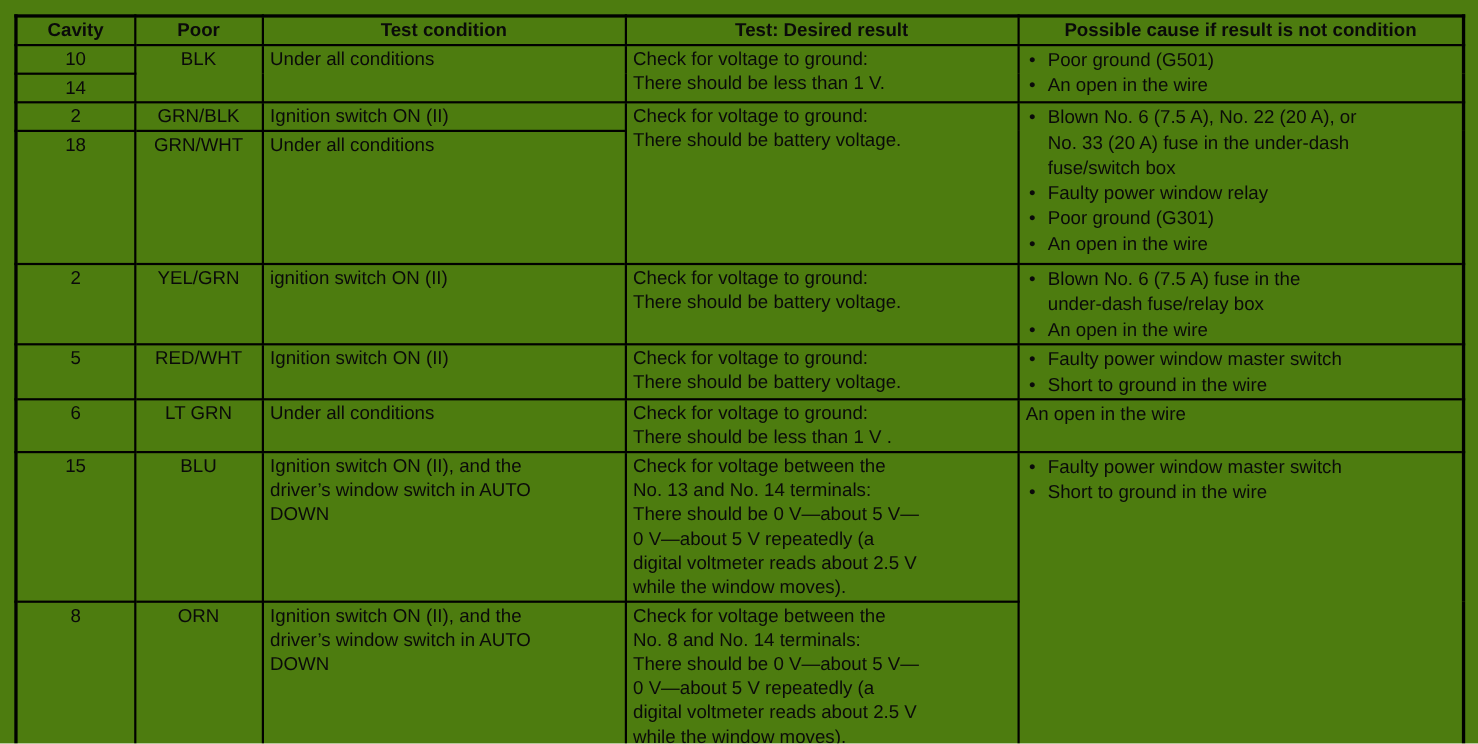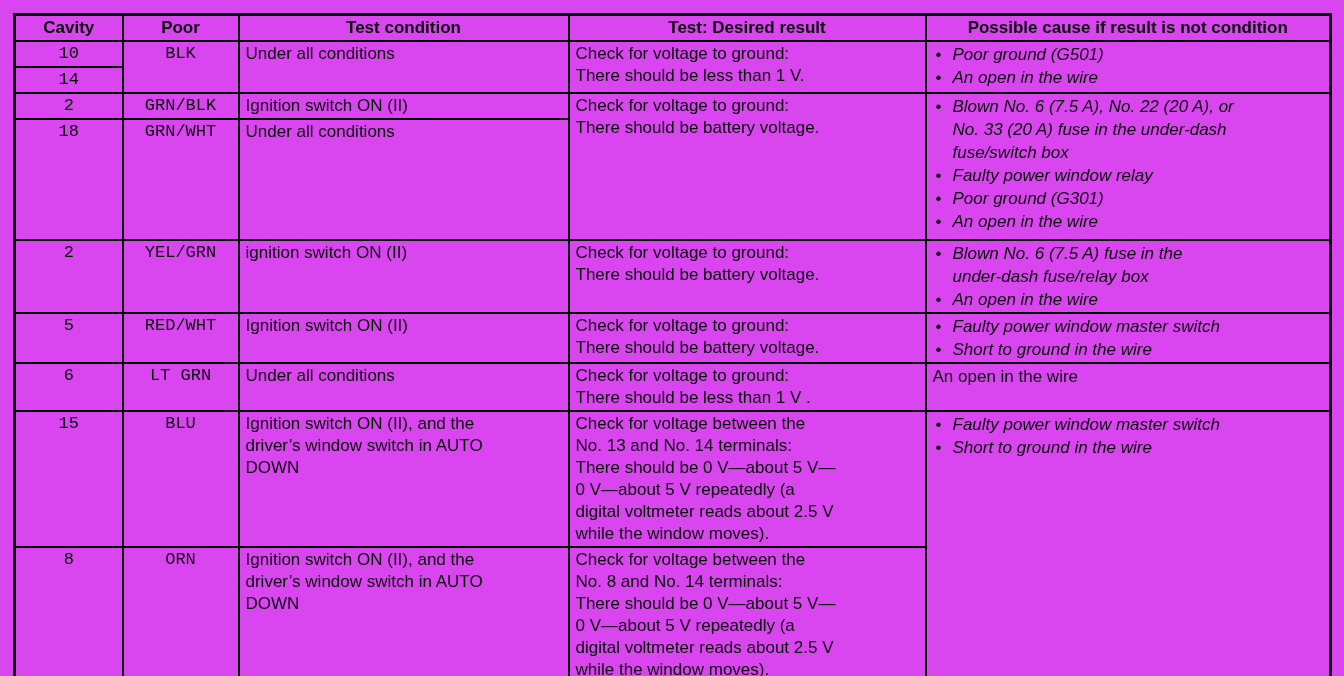--- a/index.html
+++ b/index.html
@@ -1,28 +1,28 @@
 <!DOCTYPE html>
 <html><head>
 <meta charset="utf-8">
 <style>
   html,body{margin:0;padding:0;background:#ffffff;}
-  .page{position:relative;width:1344px;height:676px;background:#d946ef;overflow:hidden;
+  .page{position:relative;width:1344px;height:676px;background:#4d7c0f;overflow:hidden;
         font-family:"Liberation Sans", sans-serif;color:#0a0a0a;}
   table.tt{position:absolute;left:13px;top:13px;border-collapse:collapse;table-layout:fixed;
            width:1316px;border:3px solid #000;}
   table.tt th, table.tt td{border:2px solid #000;vertical-align:top;overflow:hidden;
            font-size:17px;line-height:22px;padding:1px 6px;}
   th.hdr{font-weight:bold;text-align:center;padding:0 2px;line-height:20px;font-size:17px;}
-  td.center{text-align:center;font-family:Liberation Mono, monospace;}
+  td.center{text-align:center;}
   td.txt{text-align:left;}
   .line{white-space:nowrap;}
   .cause-item{position:relative;padding-left:20px;line-height:23px;}
   .cause-item::before{content:"\2022";position:absolute;left:3px;top:0;}
-  .cause-line{white-space:nowrap;line-height:23px;font-style:italic;}
+  .cause-line{white-space:nowrap;line-height:23px;}
   .cause-plain{line-height:23px;}
 </style>
 </head>
 <body>
 
 <div class="page">
   <table class="tt">
     <colgroup>
       <col style="width:108px">
         <col style="width:116px">

